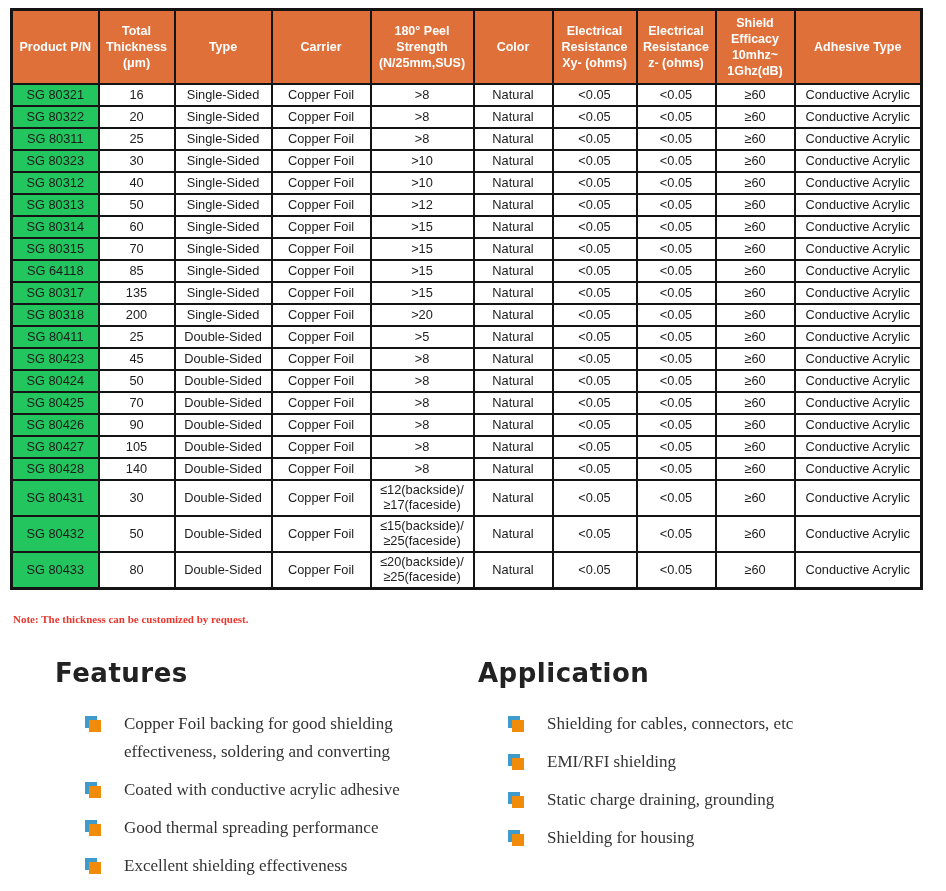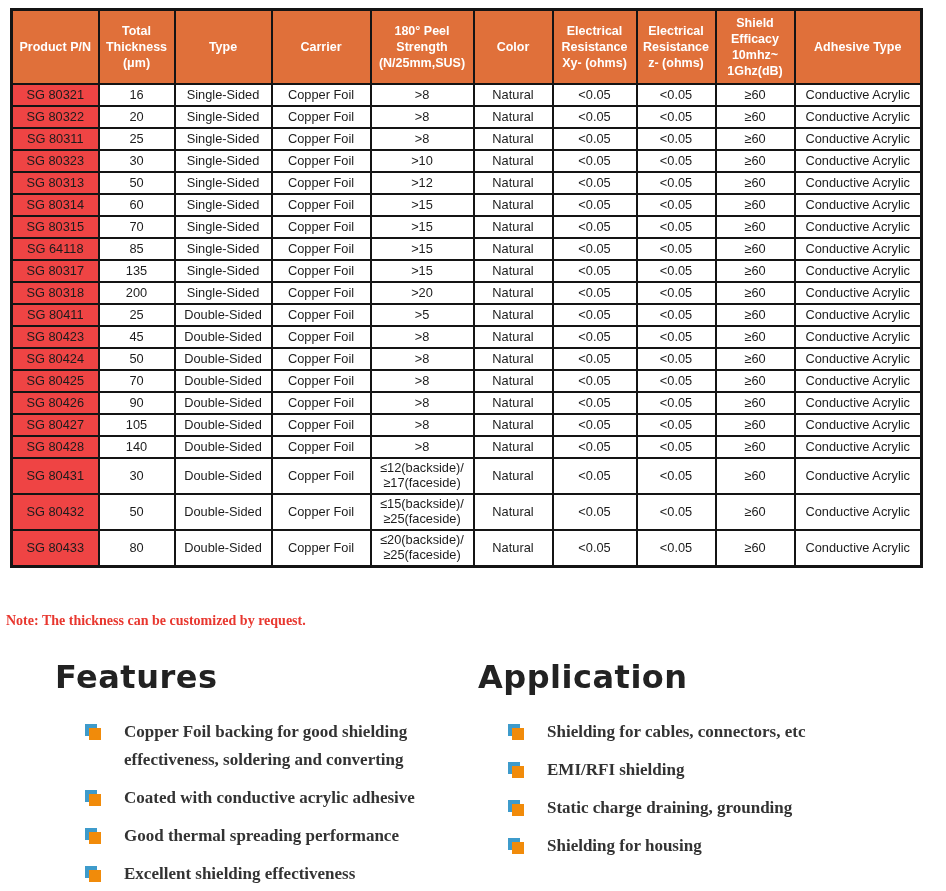--- a/index.html
+++ b/index.html
@@ -22,39 +22,39 @@
   table.spec th{
     background:#E0703A;color:#ffffff;
     font-weight:bold;font-size:12.5px;line-height:1.3;
     height:72px;
   }
   table.spec td{
     font-size:12.8px;color:#1c1c1c;background:#ffffff;
     height:20px;line-height:1.15;
   }
   table.spec tr.tall td{height:34px;}
-  table.spec td.pn{background:#ef4444;}
+  table.spec td.pn{background:#22c55e;}
 
   
   .note{
-    position:absolute;left:6px;top:613px;
+    position:absolute;left:13px;top:613px;
     font-family:"Liberation Serif",serif;font-weight:600;
-    font-size:14px;color:#E8372F;
+    font-size:11px;color:#E8372F;
   }
 
   
   .section{position:absolute;top:658px;}
   .section.features{left:55px;width:400px;}
   .section.application{left:478px;width:460px;}
   .section h2{
     margin:0 0 22px 0;
     font-family:"DejaVu Sans",sans-serif;font-weight:bold;
-    font-size:32px;color:#222222;letter-spacing:0.5px;
-  }
-  ul.blist{list-style:none;margin:0;padding:0 0 0 30px;font-weight:bold;}
+    font-size:26px;color:#222222;letter-spacing:0.5px;
+  }
+  ul.blist{list-style:none;margin:0;padding:0 0 0 30px;}
   ul.blist li{
     display:flex;align-items:flex-start;
     margin-bottom:10px;
   }
   ul.blist .txt{
     font-family:"Liberation Serif",serif;font-size:17px;color:#333333;
     line-height:28px;margin-left:22px;
   }
   .features ul.blist .txt{max-width:310px;}
   .bullet{
@@ -142,20 +142,32 @@
           <td>Single-Sided</td>
           <td>Copper Foil</td>
           <td>&gt;10</td>
           <td>Natural</td>
           <td>&lt;0.05</td>
           <td>&lt;0.05</td>
           <td>≥60</td>
           <td>Conductive Acrylic</td>
         </tr>
         <tr>
+          <td class="pn">SG 80312</td>
+          <td>40</td>
+          <td>Single-Sided</td>
+          <td>Copper Foil</td>
+          <td>&gt;10</td>
+          <td>Natural</td>
+          <td>&lt;0.05</td>
+          <td>&lt;0.05</td>
+          <td>≥60</td>
+          <td>Conductive Acrylic</td>
+        </tr>
+        <tr>
           <td class="pn">SG 80313</td>
           <td>50</td>
           <td>Single-Sided</td>
           <td>Copper Foil</td>
           <td>&gt;12</td>
           <td>Natural</td>
           <td>&lt;0.05</td>
           <td>&lt;0.05</td>
           <td>≥60</td>
           <td>Conductive Acrylic</td>

